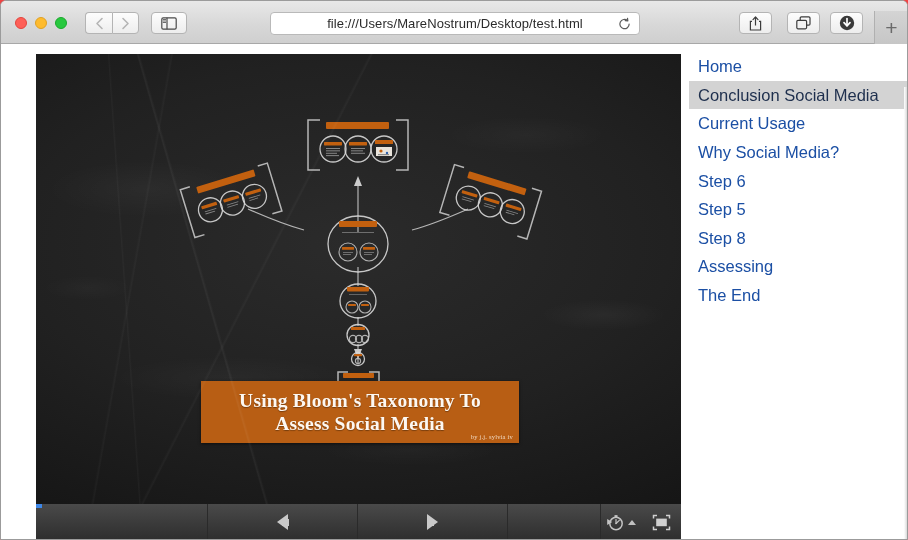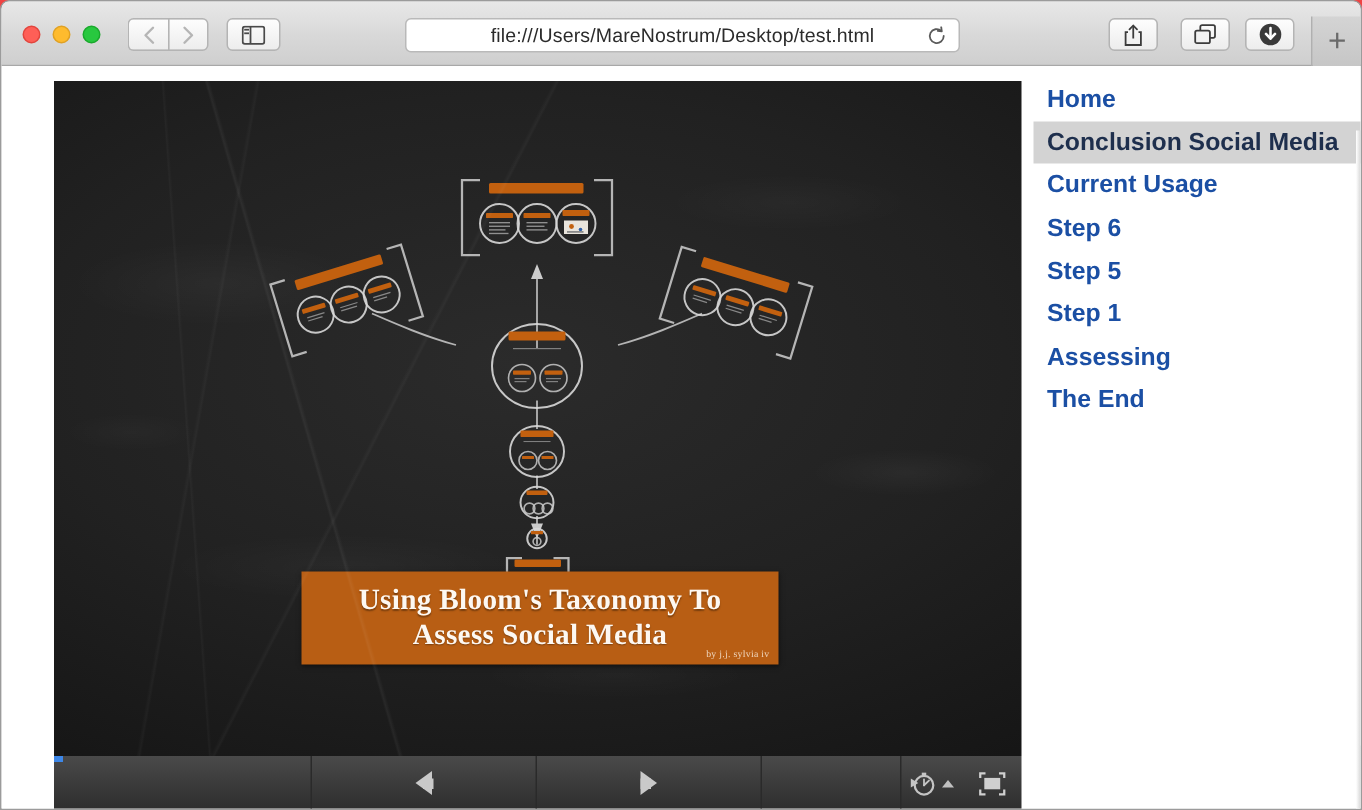--- a/index.html
+++ b/index.html
@@ -251,21 +251,20 @@
   }
 
   
   .outline {
     position: absolute;
     left: 688px; top: 0;
     width: 219px; height: 453px;
     background: #ffffff;
     padding-top: 8px;
     box-sizing: border-box;
-    font-weight: bold;
   }
   .outline-item {
     display: block;
     padding: 4px 0 4px 9px;
     font-size: 16.5px;
     line-height: 1.25;
     color: #1b4fa4;
     white-space: nowrap;
     box-sizing: border-box;
   }
@@ -554,23 +553,24 @@
               <path d="M5,15.5 L1.5,15.5 L1.5,12.4" fill="none" stroke="#d0d0d0" stroke-width="1.5"></path>
             </svg>
           </div>
         </div>
       </div>
 
       <nav class="outline">
         <a class="outline-item">Home</a>
         <a class="outline-item selected">Conclusion Social Media</a>
         <a class="outline-item">Current Usage</a>
+        <a class="outline-item">Why Social Media?</a>
         <a class="outline-item">Step 6</a>
         <a class="outline-item">Step 5</a>
-        <a class="outline-item">Step 1</a>
+        <a class="outline-item">Step 8</a>
         <a class="outline-item">Assessing</a>
         <a class="outline-item">The End</a>
       </nav>
 
       <div class="right-edge"></div>
     </div>
   </div>
 </div>
 
 </body></html>

